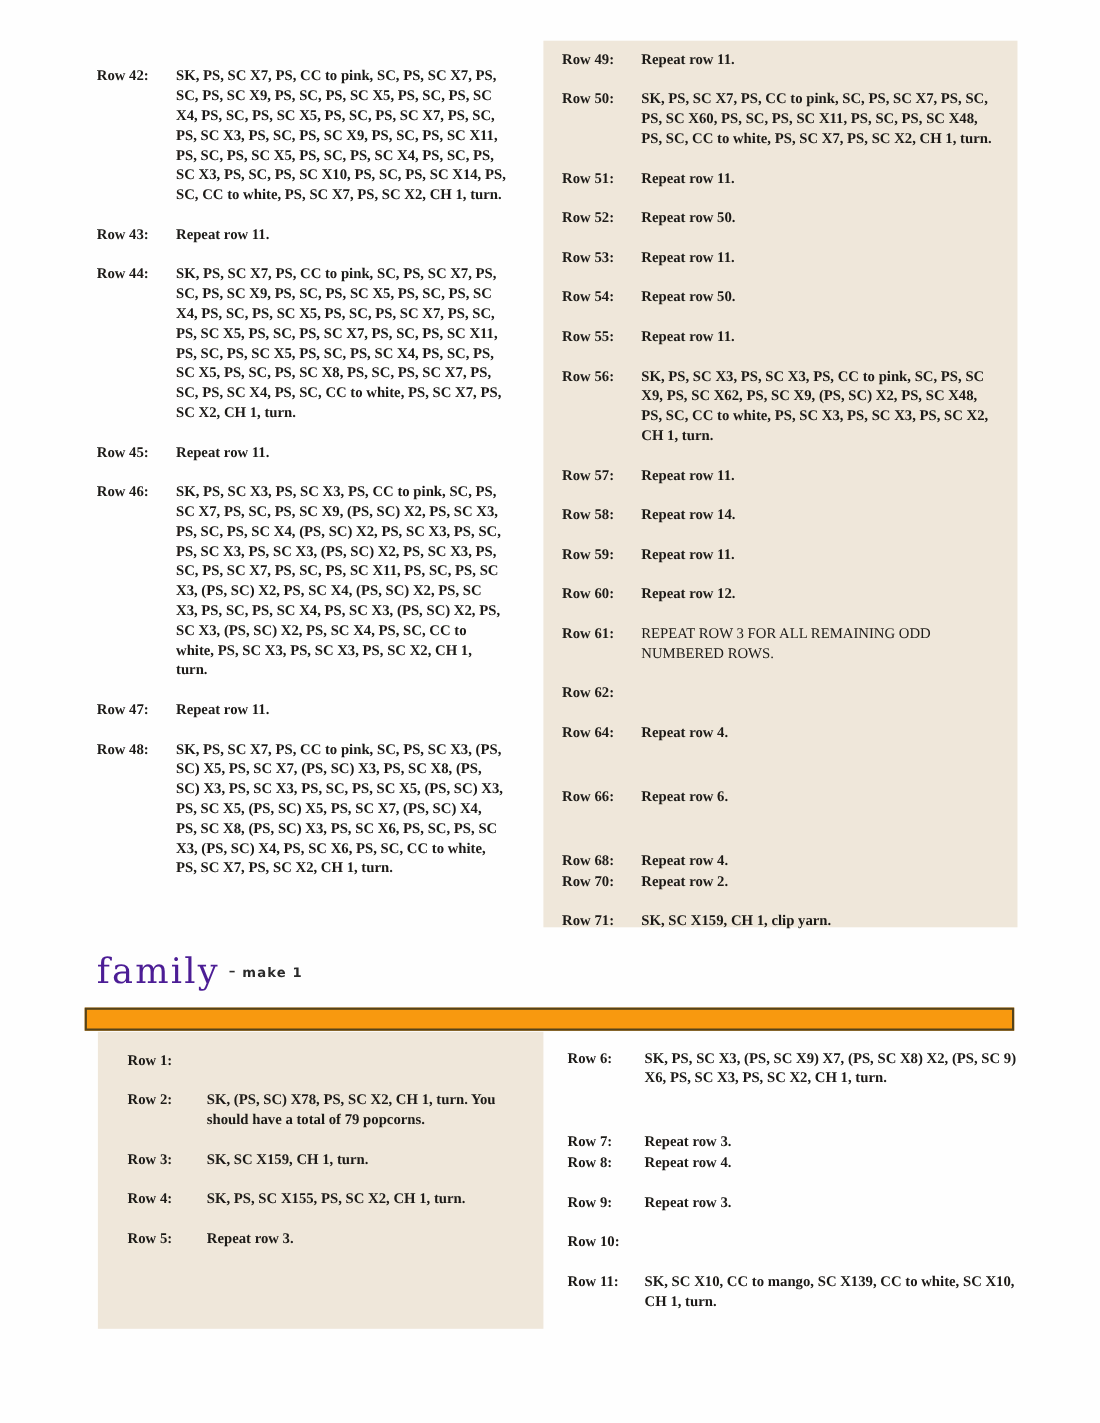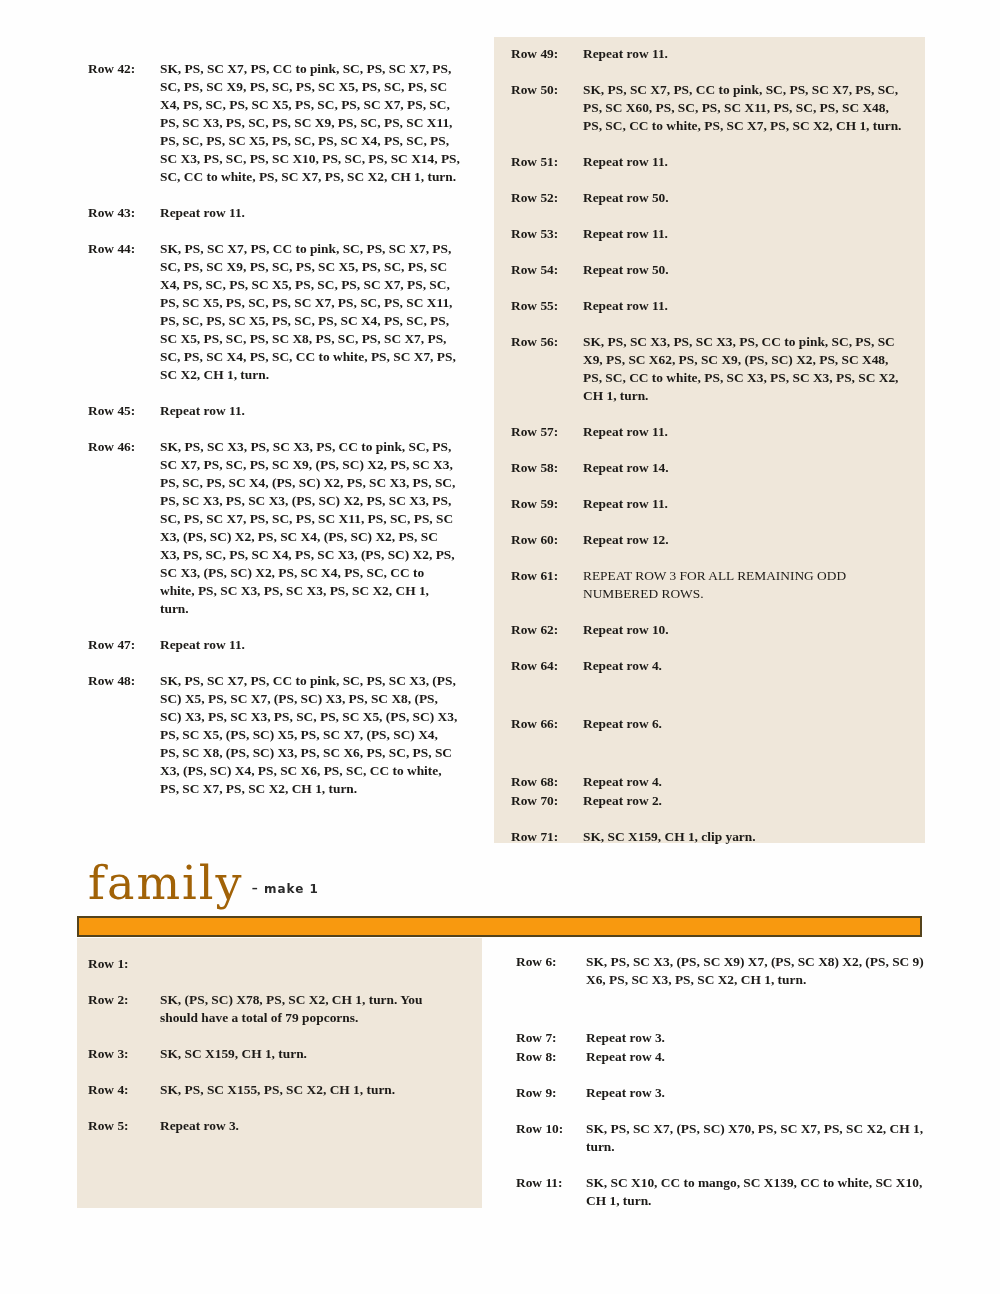--- a/index.html
+++ b/index.html
@@ -51,25 +51,25 @@
     padding: 8px 20px 8px 17px;
   }
   .heading {
     position: absolute;
     left: 88px;
     top: 858px;
     white-space: nowrap;
   }
   .heading .title {
     font-family: "DejaVu Serif", "Liberation Serif", serif;
-    font-size: 46px;
+    font-size: 32px;
     line-height: 50px;
     letter-spacing: 2px;
     font-weight: normal;
-    color: #a16207;
+    color: #4c1d95;
   }
   .heading .dash {
     font-family: "DejaVu Sans", "Liberation Sans", sans-serif;
     font-size: 18px;
     color: #2a2a2a;
     margin: 0 6px 0 8px;
     vertical-align: 6px;
   }
   .heading .suffix {
     font-family: "DejaVu Sans", "Liberation Sans", sans-serif;
@@ -83,26 +83,26 @@
     position: absolute;
     left: 77px;
     top: 916px;
     width: 845px;
     height: 21px;
     background: var(--accent);
     border: 2px solid var(--bar-border);
   }
   .panel-bottom-left {
     position: absolute;
-    left: 77px;
+    left: 89px;
     top: 938px;
     width: 405px;
     height: 270px;
     background: var(--panel);
-    padding: 17px 40px 8px 11px;
+    padding: 17px 40px 8px 27px;
   }
   .col-bottom-right {
     position: absolute;
     left: 516px;
     top: 953px;
     width: 420px;
   }
   .col-bottom-right .entry .lbl { flex-basis: 70px; }
 </style>
 </head>
@@ -210,21 +210,20 @@
         <span class="txt">Repeat row 12.</span>
       </div>
 
       <div class="entry emphasis">
         <span class="lbl">Row 61:</span>
         <span class="txt">REPEAT ROW 3 FOR ALL REMAINING ODD NUMBERED ROWS.</span>
       </div>
 
       <div class="entry">
         <span class="lbl">Row 62:</span>
-        <span class="txt">Repeat row 10.</span>
       </div>
 
       <div class="entry">
         <span class="lbl">Row 64:</span>
         <span class="txt">Repeat row 4.</span>
       </div>
 
       <div class="entry tight">
         <span class="lbl">Row 66:</span>
         <span class="txt">Repeat row 6.</span>
@@ -296,21 +295,20 @@
         <span class="txt">Repeat row 4.</span>
       </div>
 
       <div class="entry">
         <span class="lbl">Row 9:</span>
         <span class="txt">Repeat row 3.</span>
       </div>
 
       <div class="entry">
         <span class="lbl">Row 10:</span>
-        <span class="txt">SK, PS, SC X7, (PS, SC) X70, PS, SC X7, PS, SC X2, CH 1, turn.</span>
       </div>
 
       <div class="entry">
         <span class="lbl">Row 11:</span>
         <span class="txt">SK, SC X10, CC to mango, SC X139, CC to white, SC X10, CH 1, turn.</span>
       </div>
     </div>
 
 </div>
 

